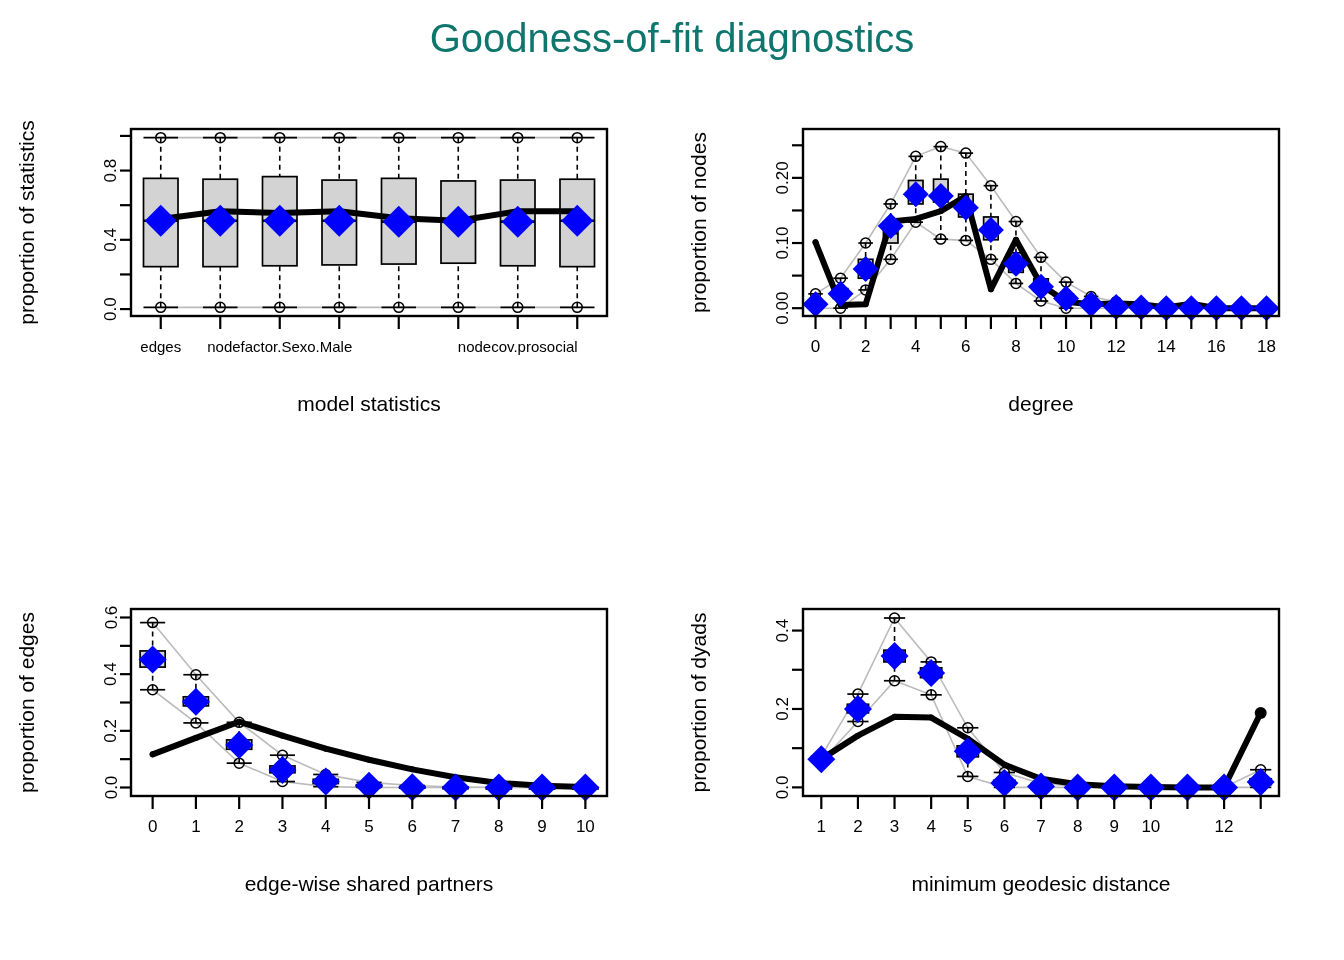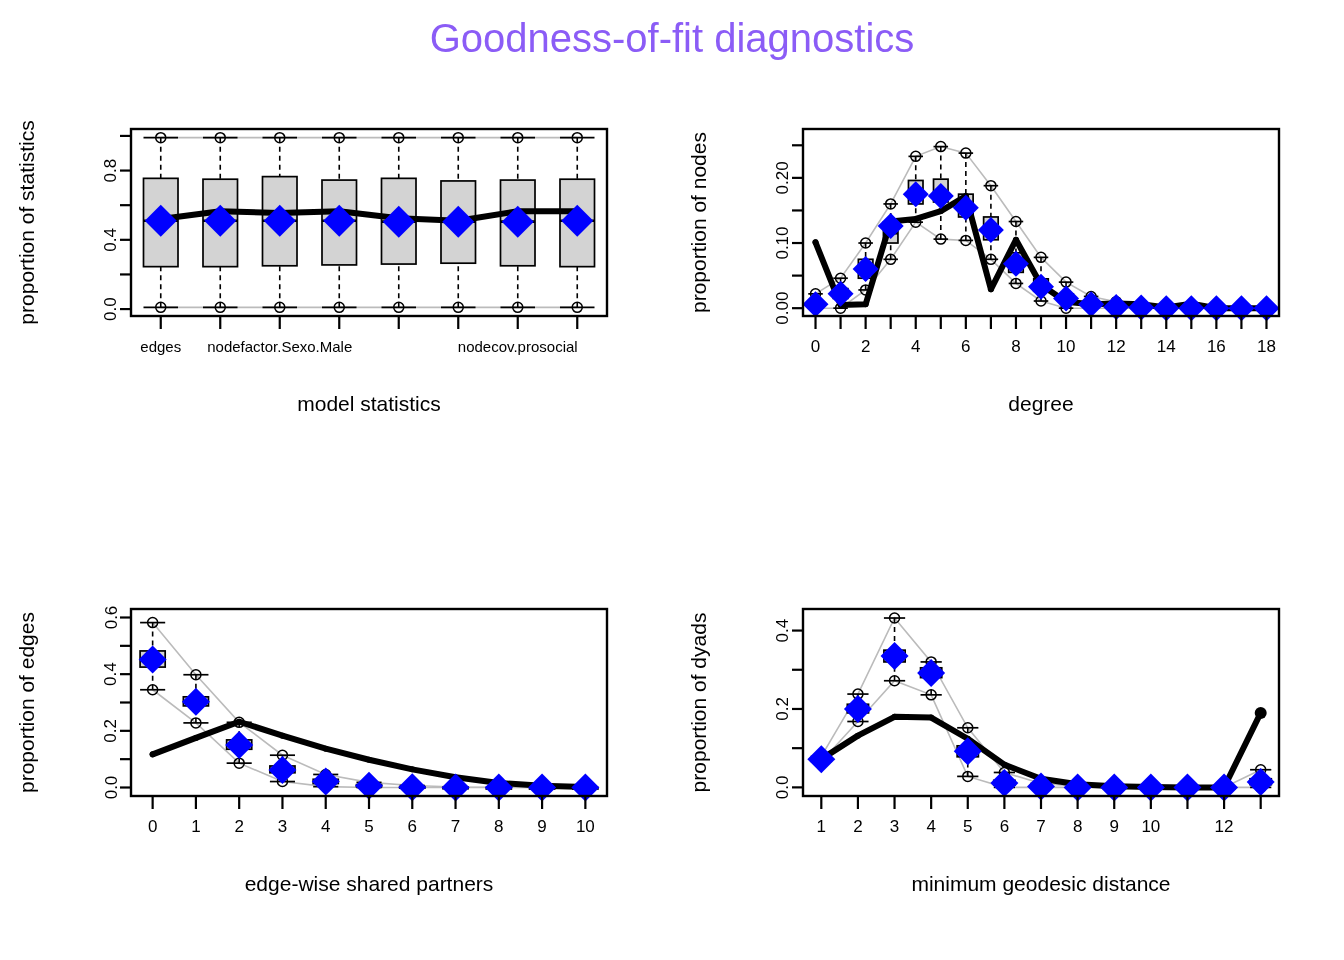--- a/index.html
+++ b/index.html
@@ -1,19 +1,19 @@
 <!DOCTYPE html>
 <html><head>
 <meta charset="utf-8">
 <style>
   html,body{margin:0;padding:0;background:#ffffff;}
   body{width:1344px;height:960px;font-family:"Liberation Sans",sans-serif;overflow:hidden;}
   #root{position:relative;width:1344px;height:960px;}
   .fig-title{position:absolute;left:0;top:16px;width:1344px;text-align:center;
-             font-size:40px;color:#8b5cf6;font-family:"Liberation Sans",sans-serif;letter-spacing:0px;}
+             font-size:40px;color:#0f766e;font-family:"Liberation Sans",sans-serif;letter-spacing:0px;}
   .panel{position:absolute;}
   svg{display:block;}
   text{font-family:"Liberation Sans",sans-serif;fill:#000;}
   .axlab{font-size:21px;}
   .ticklab{font-size:17px;}
   .catlab{font-size:15px;}
 </style>
 </head>
 <body>
 

